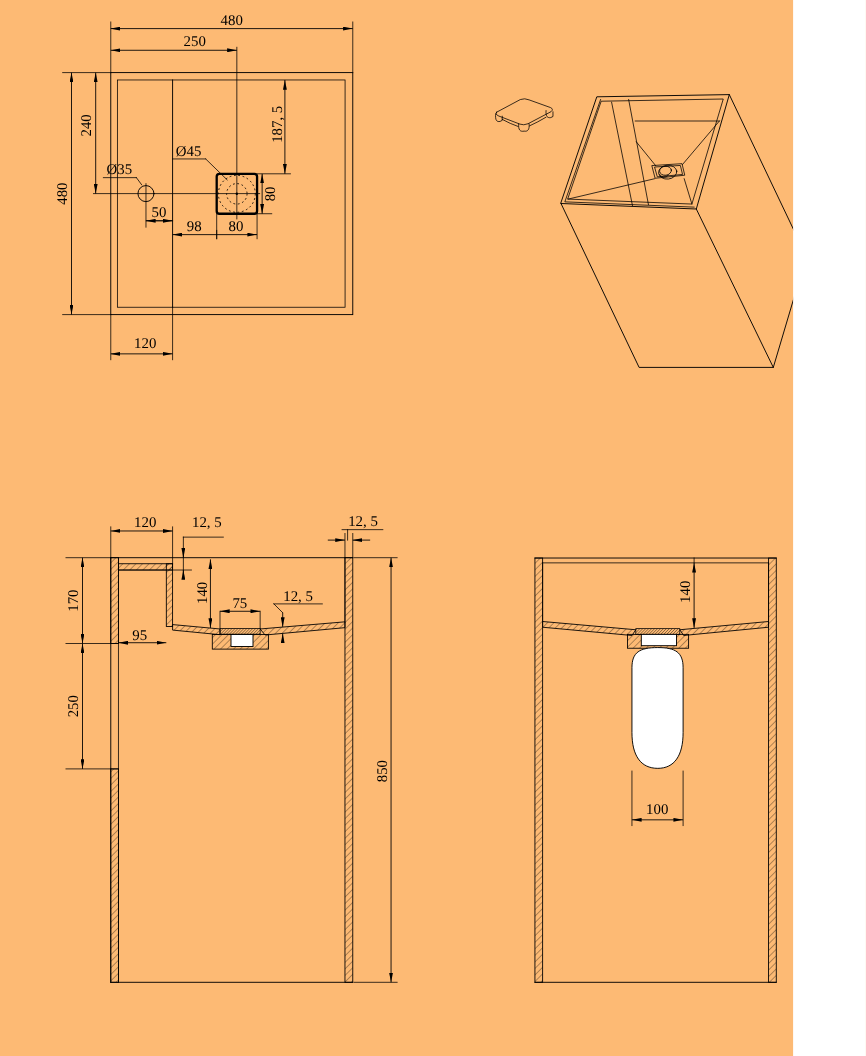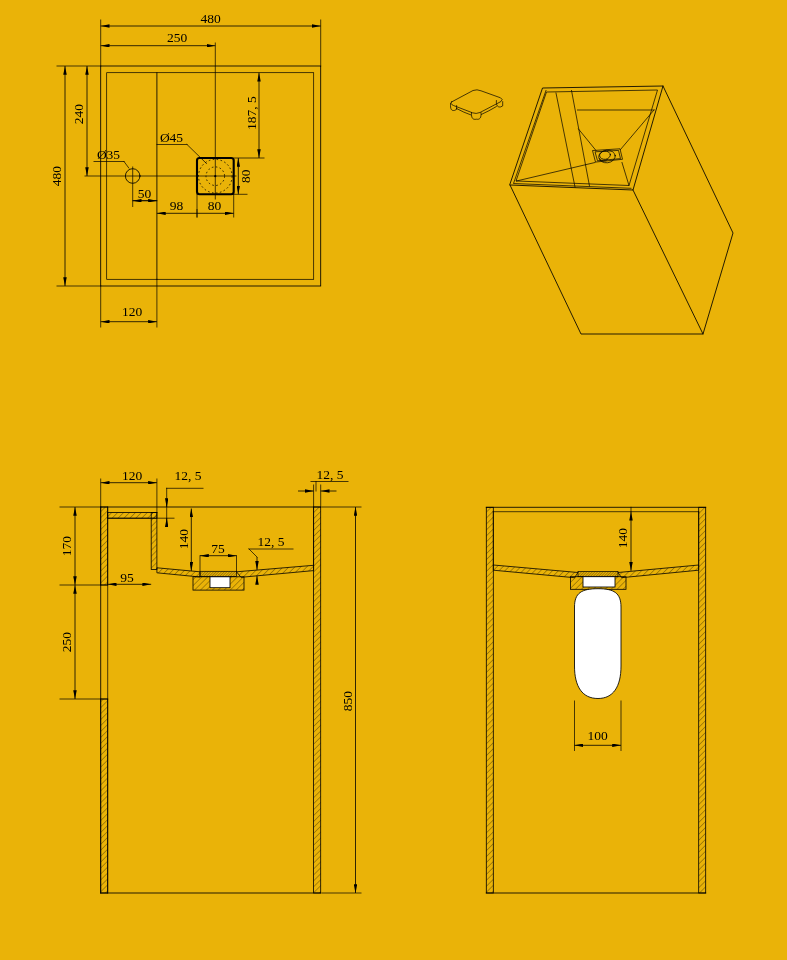--- a/index.html
+++ b/index.html
@@ -1,16 +1,16 @@
 <!DOCTYPE html>
 <html><head>
 <meta charset="utf-8">
 <style>
   html,body{margin:0;padding:0;background:#ffffff;}
-  .page{width:787px;height:960px;position:relative;background:#eab308;overflow:hidden;}
+  .page{width:721px;height:960px;position:relative;background:#fdba74;overflow:hidden;}
   svg{display:block;}
   .ln{fill:none;stroke:#000;stroke-width:.85;stroke-linecap:square;}
   .thin{stroke-width:.7;}
   .bold{fill:none;stroke:#000;stroke-width:2.1;}
   .h{fill:url(#hat);stroke:#000;stroke-width:.8;}
   .hd{fill:url(#hatd);stroke:#000;stroke-width:.7;}
   .w{fill:#fff;stroke:#000;stroke-width:.85;}
   .dot{fill:none;stroke:#000;stroke-width:.8;stroke-dasharray:1.6 2.4;}
   .dim{fill:none;stroke:#000;stroke-width:.8;marker-start:url(#ar);marker-end:url(#ar);}
   .ae{fill:none;stroke:#000;stroke-width:.8;marker-end:url(#ar);}

